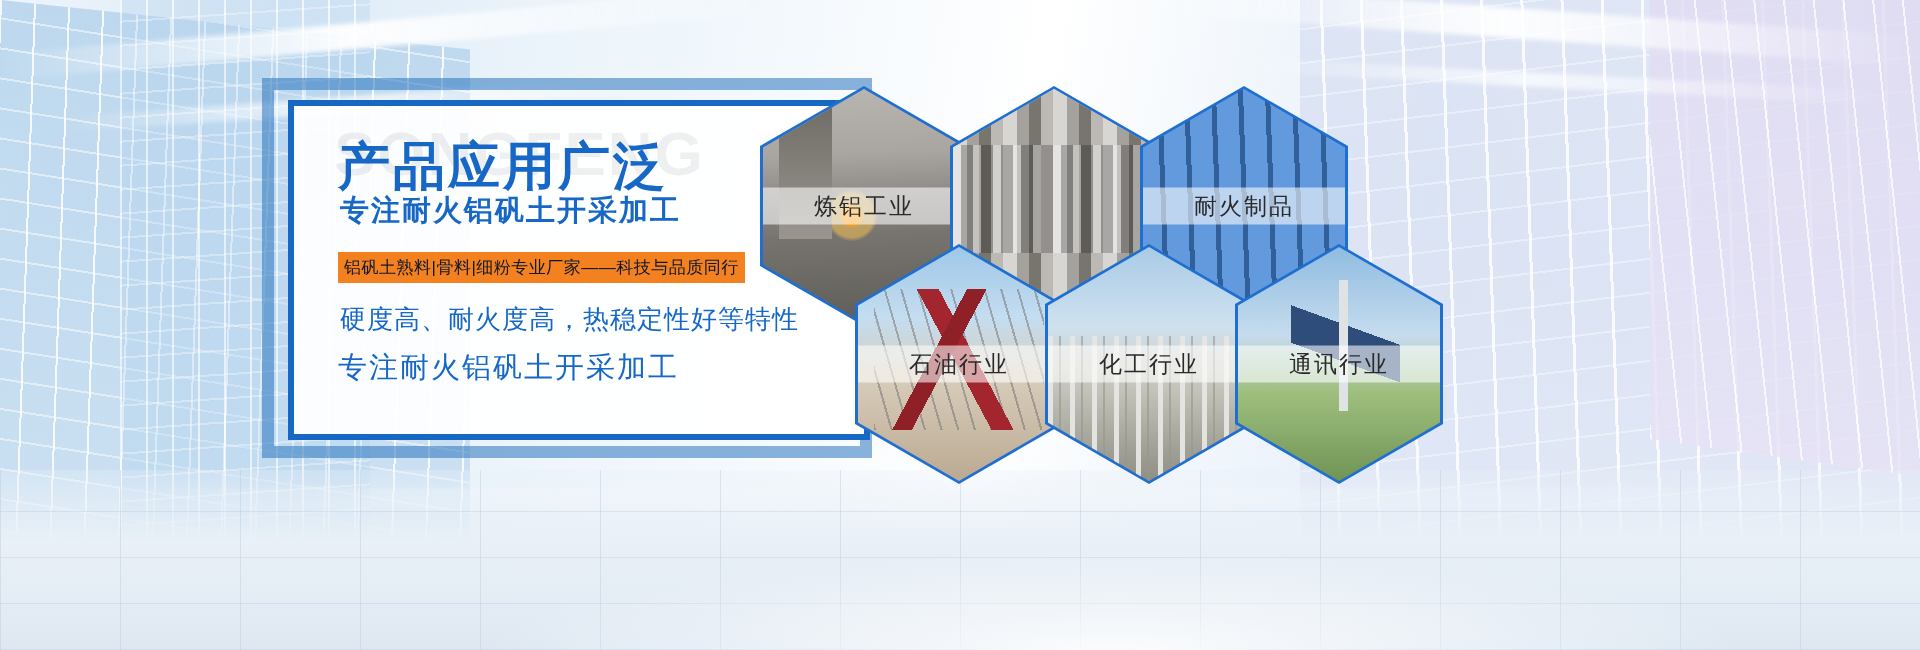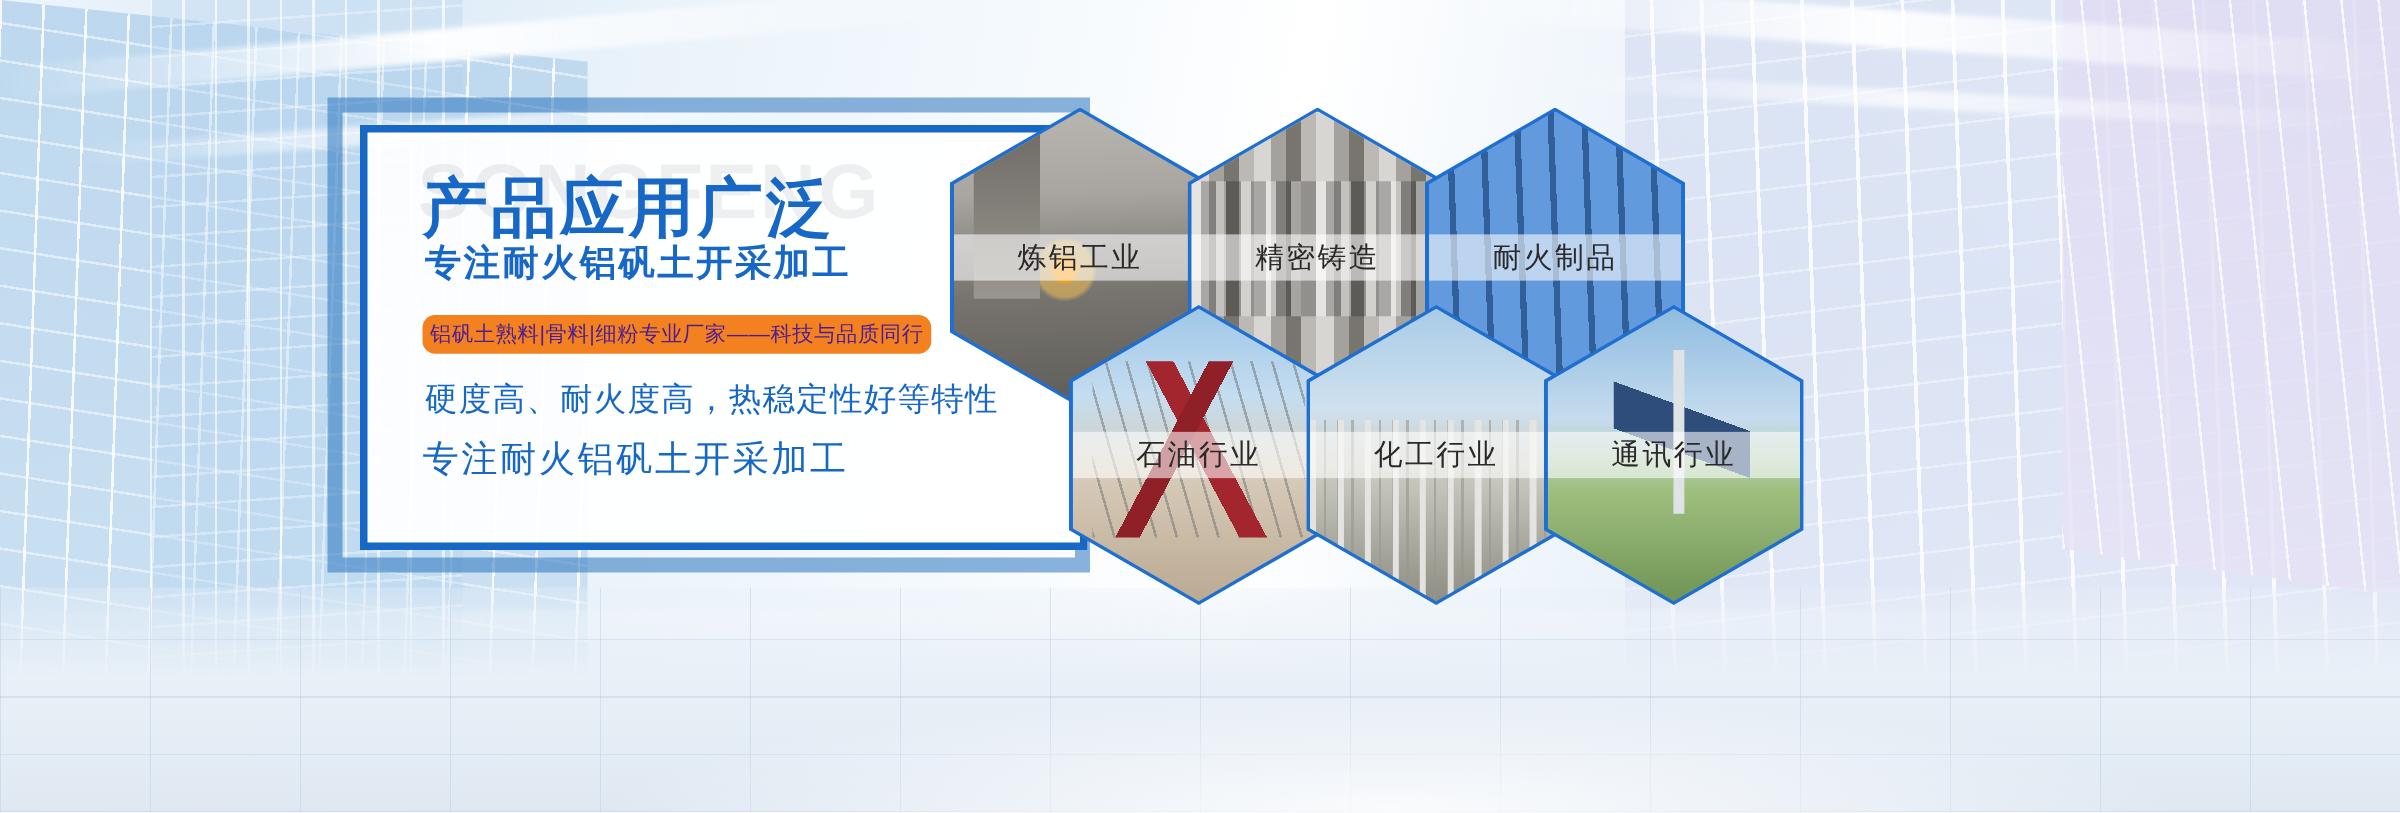--- a/index.html
+++ b/index.html
@@ -108,24 +108,23 @@
   .headline2 {
     position: absolute; left: 340px; top: 191px;
     font-size: 29px; font-weight: bold; letter-spacing: 2px;
     color: #1768c6; white-space: nowrap;
   }
   .orange-bar {
     position: absolute; left: 338px; top: 252px;
     height: 31px; line-height: 31px;
     padding: 0 6px;
     background: #f48120;
-    color: #4c1d95;
+    color: #0f172a;
     font-size: 17px; letter-spacing: .5px;
     white-space: nowrap;
-    border-radius: 10px;
   }
   .subline {
     position: absolute; left: 340px; top: 302px;
     font-size: 26px; letter-spacing: 1px;
     color: #1768c6; white-space: nowrap;
   }
   .headline3 {
     position: absolute; left: 338px; top: 348px;
     font-size: 29px; letter-spacing: 2px;
     color: #1768c6; white-space: nowrap;
@@ -264,21 +263,20 @@
     <div class="hex-border h1">
       <div class="hex-clip">
         <div class="hex-img img-alum"></div>
         <div class="hex-label">炼铝工业</div>
       </div>
     </div>
 
     <div class="hex-border h2">
       <div class="hex-clip">
         <div class="hex-img img-cast"></div>
-        <div class="hex-label">精密铸造</div>
       </div>
     </div>
 
     <div class="hex-border h3">
       <div class="hex-clip">
         <div class="hex-img img-brick"></div>
         <div class="hex-label">耐火制品</div>
       </div>
     </div>
 

